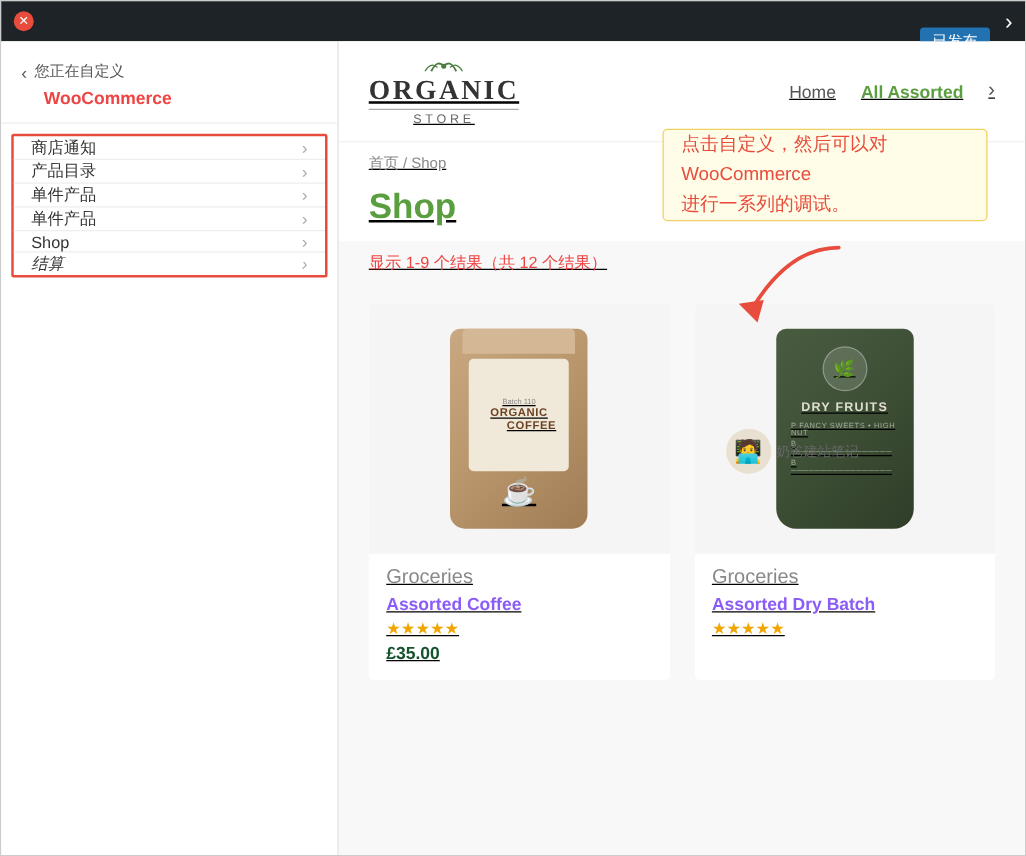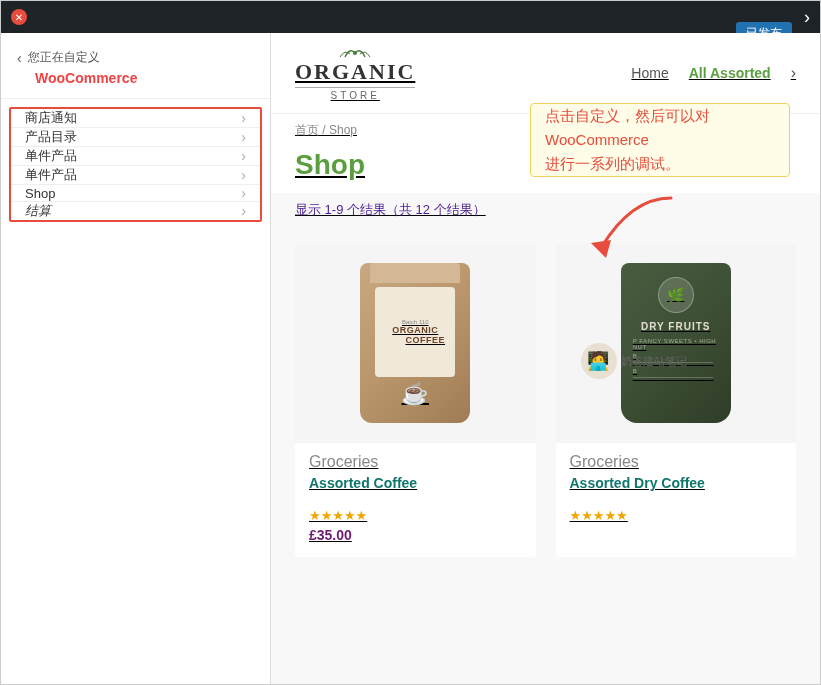--- a/index.html
+++ b/index.html
@@ -233,21 +233,21 @@
     .shop-title {
       font-size: 28px;
       font-weight: 700;
       color: #5a9e3f;
     }
 
     
     .results-info {
       padding: 8px 24px;
       font-size: 13px;
-      color: #4c1d95;
+      color: #ef4444;
       background: #f8f8f8;
     }
 
     
     .products-grid {
       display: grid;
       grid-template-columns: 1fr 1fr;
       gap: 20px;
       padding: 16px 24px 24px;
     }
@@ -398,32 +398,32 @@
       padding: 10px 14px 14px;
     }
     .product-category {
       font-size: 16px;
       color: #888;
       margin-bottom: 4px;
     }
     .product-name {
       font-size: 14px;
       font-weight: 600;
-      color: #0f766e;
-      margin-bottom: 17px;
+      color: #8b5cf6;
+      margin-bottom: 4px;
     }
     .product-stars {
       color: #f0a500;
       font-size: 13px;
       margin-bottom: 4px;
     }
     .product-price {
       font-size: 14px;
       font-weight: 600;
-      color: #701a75;
+      color: #14532d;
     }
 
     
     .logo-leaves-svg {
       display: flex;
       align-items: center;
       justify-content: center;
       margin-bottom: -2px;
     }
   </style>
@@ -553,21 +553,21 @@
               <div class="dry-fruits-text">DRY FRUITS</div>
               <div class="dry-fruits-lines">
                 <div class="dry-fruits-line">P FANCY SWEETS • HIGH NUT</div>
                 <div class="dry-fruits-line">B ─────────────────</div>
                 <div class="dry-fruits-line">B ─────────────────</div>
               </div>
             </div>
           </div>
           <div class="product-info">
             <div class="product-category">Groceries</div>
-            <div class="product-name">Assorted Dry Coffee</div>
+            <div class="product-name">Assorted Dry Batch</div>
             <div class="product-stars">★★★★★</div>
           </div>
         </div>
 
       </div>
     </div>
   </div>
 </div>
 
 </body></html>

